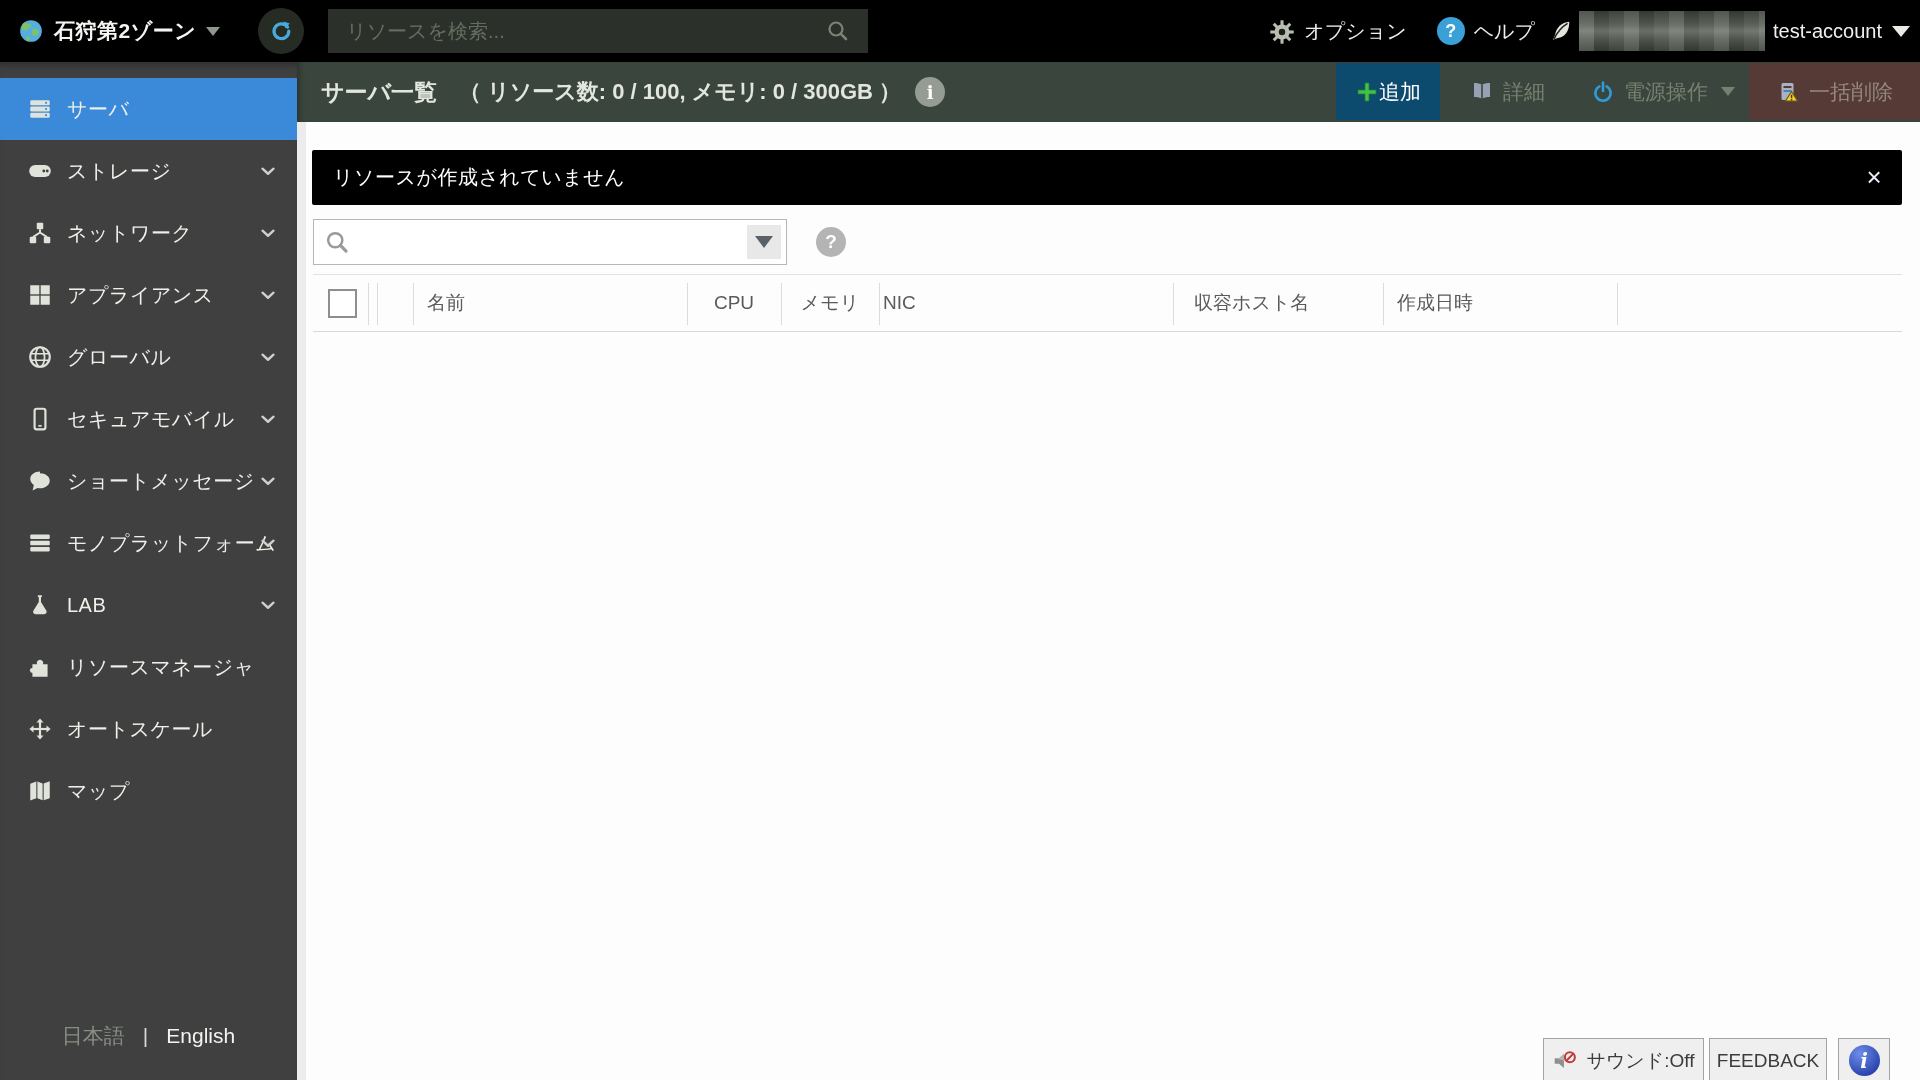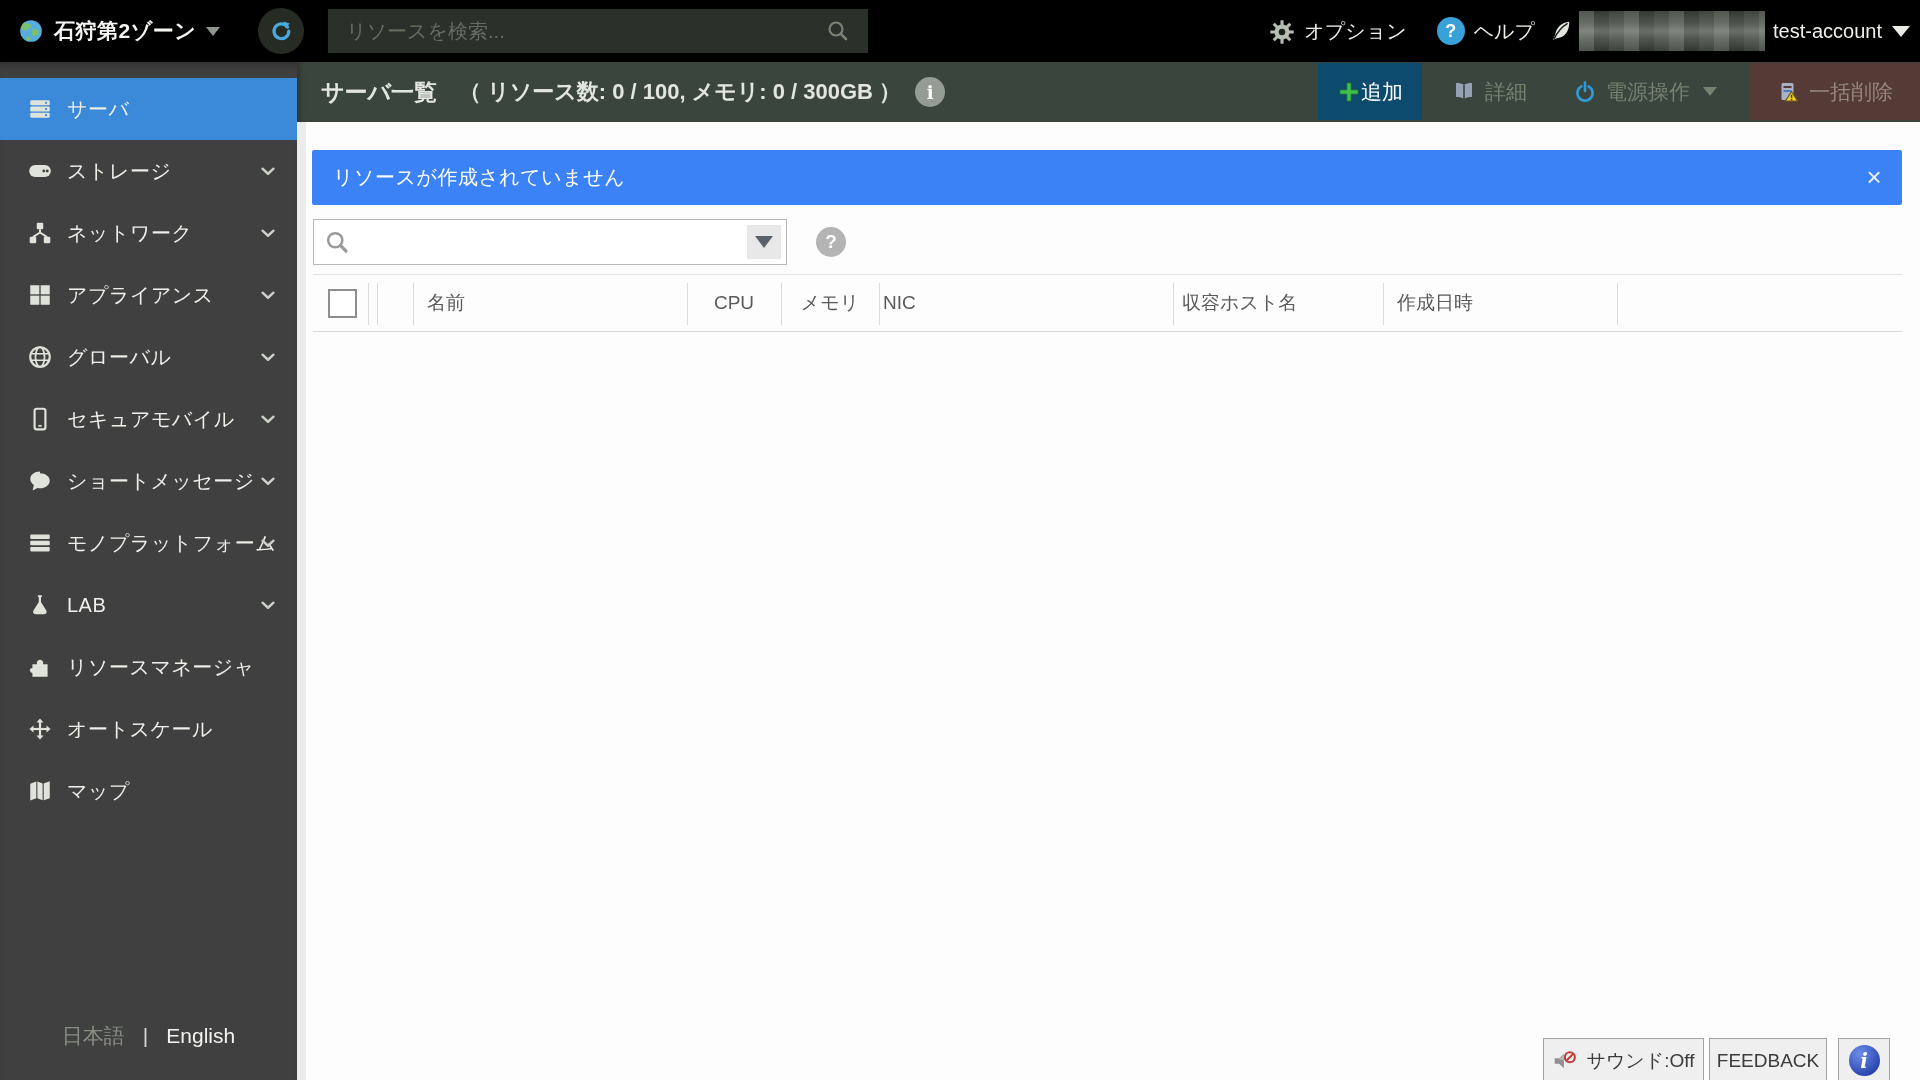--- a/index.html
+++ b/index.html
@@ -48,26 +48,26 @@
 .ch-title{margin-left:24px;font-size:23px;font-weight:bold;color:#e2e6df;white-space:nowrap}
 .ch-meta{margin-left:22px;font-size:22px;font-weight:bold;color:#e2e6df;white-space:nowrap}
 .ch-info{margin-left:14px;width:30px;height:30px;border-radius:50%;background:#959c93;color:#fff;display:flex;align-items:center;justify-content:center;font-family:"DejaVu Serif",serif;font-weight:bold;font-size:18px;flex:none}
 .ch-buttons{margin-left:auto;display:flex;align-items:stretch;height:57px;margin-top:-1px}
 .btn{display:flex;align-items:center;justify-content:center;font-size:21px;cursor:pointer;white-space:nowrap}
 .btn svg{flex:none}
 .btn-add{width:104px;background:#0c4a6e;color:#fff;gap:0}
 .btn-details{padding:0 16px;margin-left:14px;color:#76816f;gap:9px}
 .btn-power{padding:0 14px;margin-left:16px;color:#76816f;gap:9px}
 .btn-power .caret{border-top-color:#76816f;margin-left:4px}
-.btn-delete{width:171px;margin-left:18px;background:#553a35;color:#95887f;gap:9px}
+.btn-delete{width:171px;background:#553a35;color:#95887f;gap:9px}
 
 
 #main{position:absolute;left:297px;top:122px;width:1623px;height:958px;background:#fdfdfd}
 .gutter{position:absolute;left:0;top:0;width:9px;height:100%;background:#ececec}
-.banner{position:absolute;left:15px;top:28px;width:1590px;height:55px;background:#3b82f6;border-radius:2px;display:flex;align-items:center}
+.banner{position:absolute;left:15px;top:28px;width:1590px;height:55px;background:#000000;border-radius:2px;display:flex;align-items:center}
 .banner-text{margin-left:21px;color:#fff;font-size:20px;letter-spacing:.5px}
 .banner-close{position:absolute;right:12px;top:50%;transform:translateY(-50%);color:#e9eef8;font-size:26px;width:32px;height:32px;line-height:30px;text-align:center;cursor:pointer}
 .filter{position:absolute;left:16px;top:97px;height:46px}
 .filter-input{position:relative;width:474px;height:46px;background:#fff;border:1px solid #b6b6b6;cursor:text}
 .filter-mag{position:absolute;left:10px;top:9px}
 .dd-btn{position:absolute;right:5px;top:5px;width:34px;height:34px;background:#e8e8e8;display:flex;align-items:center;justify-content:center;cursor:pointer}
 .dd-caret{width:0;height:0;border-left:9px solid transparent;border-right:9px solid transparent;border-top:12px solid #5a6168}
 .filter-help{position:absolute;left:503px;top:8px;width:30px;height:30px;border-radius:50%;background:#b4b4b4;color:#fff;font-weight:bold;font-size:19px;display:flex;align-items:center;justify-content:center;cursor:pointer}
 .table-head{position:absolute;left:16px;top:152px;width:1589px;height:58px;border-top:1px solid #e2e2e2;border-bottom:1px solid #d8d8d8}
 .th-sep{position:absolute;top:8px;height:42px;width:1px;background:#dcdcdc}
@@ -369,21 +369,21 @@
       <div class="th-sep" style="left: 374px;"></div>
       <div class="th-sep" style="left: 468px;"></div>
       <div class="th-sep" style="left: 566px;"></div>
       <div class="th-sep" style="left: 860px;"></div>
       <div class="th-sep" style="left: 1070px;"></div>
       <div class="th-sep" style="left: 1304px;"></div>
       <div class="th-cell" style="left: 100px; width: 274px; padding-left: 14px;">名前</div>
       <div class="th-cell center" style="left: 374px; width: 94px;">CPU</div>
       <div class="th-cell center" style="left: 468px; width: 98px;">メモリ</div>
       <div class="th-cell" style="left: 566px; width: 294px; padding-left: 4px;">NIC</div>
-      <div class="th-cell" style="left: 860px; width: 210px; padding-left: 9px;">収容ホスト名</div>
+      <div class="th-cell" style="left: 860px; width: 210px; padding-left: 21px;">収容ホスト名</div>
       <div class="th-cell" style="left: 1070px; width: 234px; padding-left: 14px;">作成日時</div>
     </div>
 </div>
 
 <div class="foot-btn" id="sound-btn">
   <svg width="26" height="26" viewBox="0 0 24 24">
       <path d="M2.5 9.5h4L11 5.5v13l-4.5-4h-4z" fill="#8f8f8f"></path>
       <path d="M2.5 9.5h4L11 5.5v6z" fill="#b5b5b5"></path>
       <circle cx="16.5" cy="8.5" r="4.6" fill="none" stroke="#c23b3b" stroke-width="1.9"></circle>
       <path d="M13.3 11.8l6.4-6.6" stroke="#c23b3b" stroke-width="1.9"></path>

